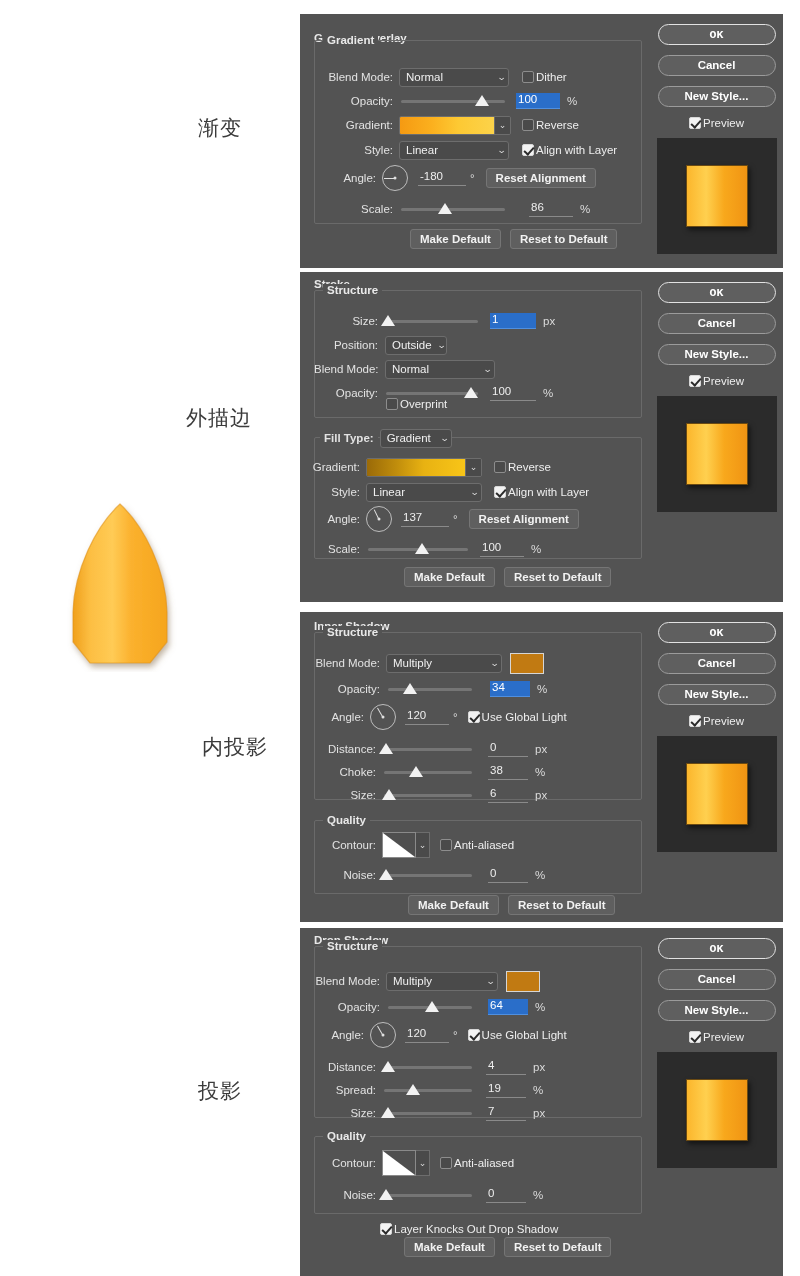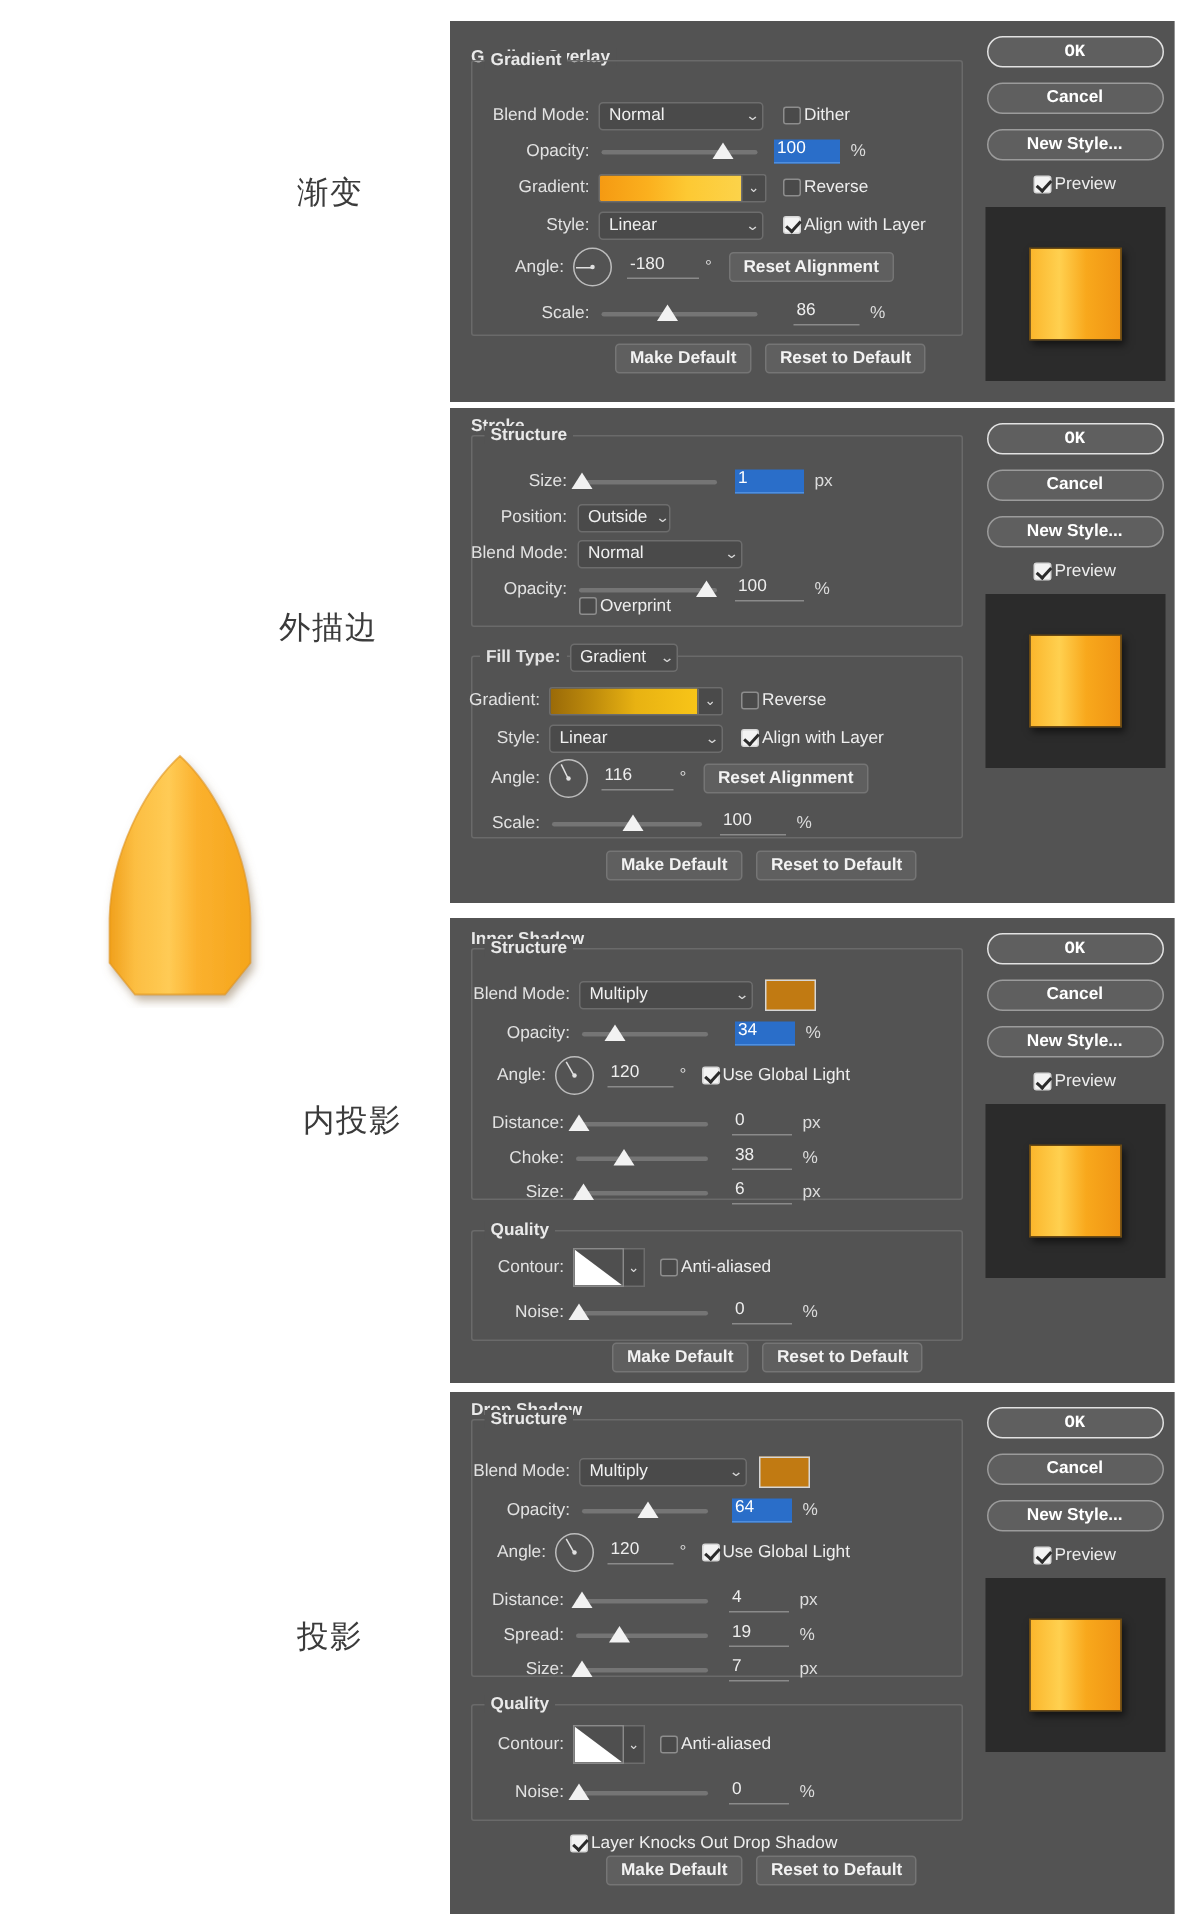--- a/index.html
+++ b/index.html
@@ -500,21 +500,21 @@
           <span class="cbl">Align with Layer</span>
         </span>
       </div>
 
       <div class="row" style="left:6px; top:232px; width:350px; height:30px;">
         <span class="lbl" style="width:54px;">Angle:</span>
         <span class="dial" style="margin-left:6px;">
           <span class="hand" style="transform:rotate(244deg);"></span>
           <span class="hub"></span>
         </span>
-        <span class="numfield" style="margin-left:9px; width:48px;">116</span>
+        <span class="numfield" style="margin-left:9px; width:48px;">137</span>
         <span class="unit" style="margin-left:4px;">°</span>
         <span class="pbtn" style="margin-left:11px;">Reset Alignment</span>
       </div>
 
       <div class="row" style="left:6px; top:268px; width:344px;">
         <span class="lbl" style="width:54px;">Scale:</span>
         <span class="slider" style="width:100px; margin-left:8px;">
           <span class="track"></span>
           <span class="knob" style="left:54%;"></span>
         </span>

